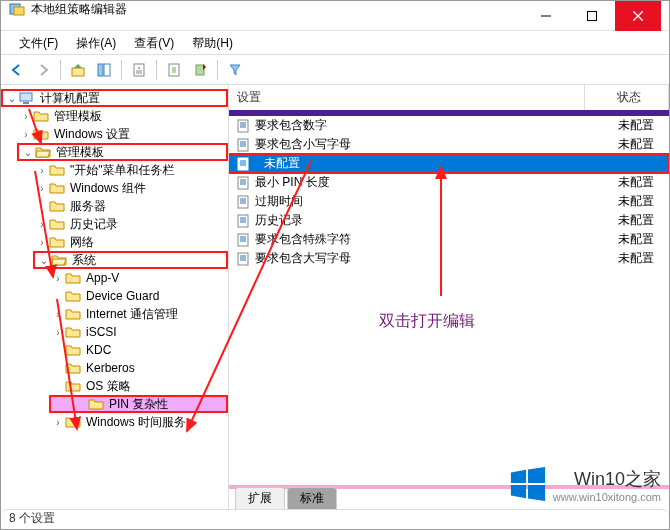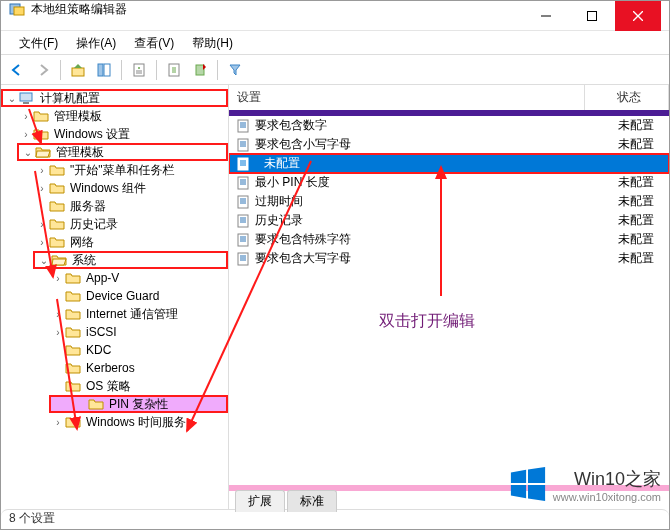--- a/index.html
+++ b/index.html
@@ -39,22 +39,22 @@
 .col.state { width: 60px; }
 
 .list-body { flex: 1; overflow: auto; position: relative; }
 .row { display: flex; align-items: center; padding: 2px 6px; cursor: pointer; height: 19px; }
 .row.selected { background: #0078d7; color: #fff; }
 .row .ricon { width: 16px; height: 16px; margin-right: 4px; display: flex; align-items: center; justify-content: center; }
 .row .rtext { flex: 1; }
 .row .rstate { width: 54px; text-align: center; }
 .row.hl-row { outline: 2px solid #ff1a1a; outline-offset: -1px; }
 
-.tab-strip { height: 24px; border-top: 6px solid #f9a8d4; padding: 2px 6px 0; display: flex; align-items: center; }
-.tab { padding: 2px 12px; border: 1px solid #ccc; border-bottom: none; background: #e5e5e5; margin-right: 2px; cursor: pointer; font-size: 12px; border-radius: 3px 3px 0 0; }
+.tab-strip { height: 24px; border-top: 4px solid #f9a8d4; padding: 2px 6px 0; display: flex; align-items: flex-end; }
+.tab { padding: 2px 12px; border: 1px solid #ccc; border-bottom: none; background: #a3a3a3; margin-right: 2px; cursor: pointer; font-size: 12px; border-radius: 3px 3px 0 0; }
 .tab.inactive { background: #f0f0f0; }
 
 .statusbar { height: 20px; border-top: 1px solid #ddd; padding: 0 8px; font-size: 12px; color: #333; border-radius: 7px; }
 
 .annotation-text { color: #701a75; font-size: 16px; pointer-events: none; }
 .annotation-line { position: absolute; pointer-events: none; }
 
 .watermark { position: absolute; right: 8px; bottom: 26px; display: flex; align-items: flex-end; gap: 6px; pointer-events: none; }
 .watermark .wm-logo { width: 38px; height: 38px; }
 .watermark .wm-texts { text-align: right; }

